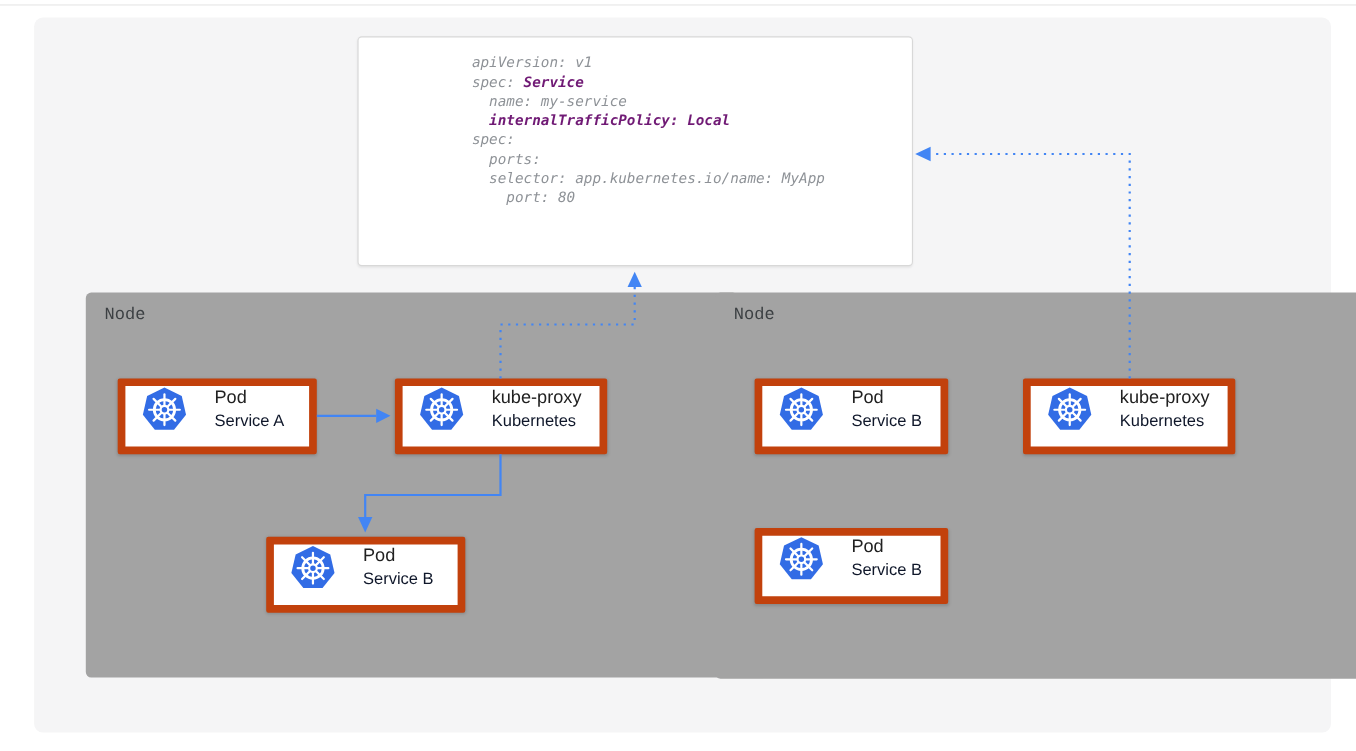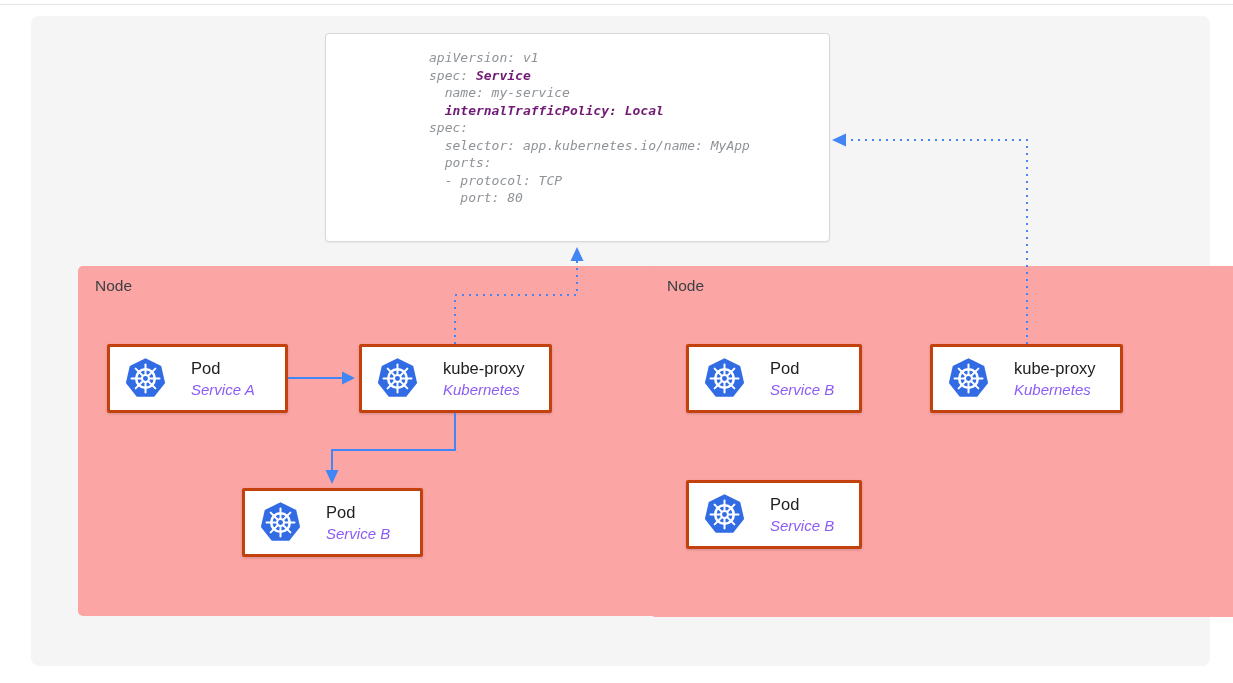--- a/index.html
+++ b/index.html
@@ -20,38 +20,38 @@
     padding:15px 0 14px 103px;
   }
   .code-line{
     white-space:pre;line-height:17.5px;height:17.5px;
     font-family:"DejaVu Sans Mono","Liberation Mono",monospace;
     font-style:italic;font-size:13px;color:#8e9297;letter-spacing:0;
   }
   .code-line .code-bold{font-weight:bold;color:#701a75;}
   
   .node{
-    position:absolute;width:593px;height:350px;background:#fca5a5;border-radius:5px;
+    position:absolute;width:593px;height:350px;background:#a3a3a3;border-radius:5px;font-family:Liberation Mono, monospace;
   }
   .node-left{left:78px;top:266px;}
   .node-right{left:650px;top:266px;height:351px;}
   .node-label{
     position:absolute;left:17px;top:11px;font-size:15.5px;color:#3c4043;
   }
   
   .card{
     position:absolute;height:69px;box-sizing:border-box;background:#ffffff;
-    border:3px solid #c2410c;border-radius:2px;
+    border:7px solid #c2410c;border-radius:2px;
     box-shadow:0 1px 3px rgba(0,0,0,0.16);
-    display:flex;align-items:center;padding-left:14px;
+    display:flex;align-items:flex-start;padding-left:14px;
   }
   .card .k8s-icon{width:43px;height:43px;flex:0 0 43px;display:block;}
   .card .card-text{margin-left:24px;display:flex;flex-direction:column;}
   .card-title{font-size:16.5px;color:#212121;line-height:21px;}
-  .card-subtitle{font-size:15px;color:#8b5cf6;line-height:21px;font-style:italic;}
+  .card-subtitle{font-size:15px;color:#0f172a;line-height:21px;}
   .card-l-pod-a   {left:107px;top:344px;width:181px;}
   .card-l-kproxy  {left:359px;top:344px;width:193px;}
   .card-l-pod-b   {left:242px;top:488px;width:181px;}
   .card-r-pod-b1  {left:686px;top:344px;width:176px;}
   .card-r-kproxy  {left:930px;top:344px;width:193px;}
   .card-r-pod-b2  {left:686px;top:480px;width:176px;}
   .arrow-layer{position:absolute;left:0;top:0;pointer-events:none;}
 </style>
 </head>
 <body>
@@ -80,23 +80,22 @@
 
   <div class="top-divider"></div>
   <div class="panel"></div>
 
   <div class="yaml-card">
     <div class="code-line"><span>apiVersion: v1</span></div>
     <div class="code-line"><span>spec: </span><span class="code-bold">Service</span></div>
     <div class="code-line"><span>  name: my-service</span></div>
     <div class="code-line"><span>  </span><span class="code-bold">internalTrafficPolicy: Local</span></div>
     <div class="code-line"><span>spec:</span></div>
+    <div class="code-line"><span>  ports:</span></div>
     <div class="code-line"><span>  selector: app.kubernetes.io/name: MyApp</span></div>
-    <div class="code-line"><span>  ports:</span></div>
-    <div class="code-line"><span>  - protocol: TCP</span></div>
     <div class="code-line"><span>    port: 80</span></div>
   </div>
 
   <div class="node node-left">
     <div class="node-label">Node</div>
   </div>
 
   <div class="node node-right">
     <div class="node-label">Node</div>
   </div>

